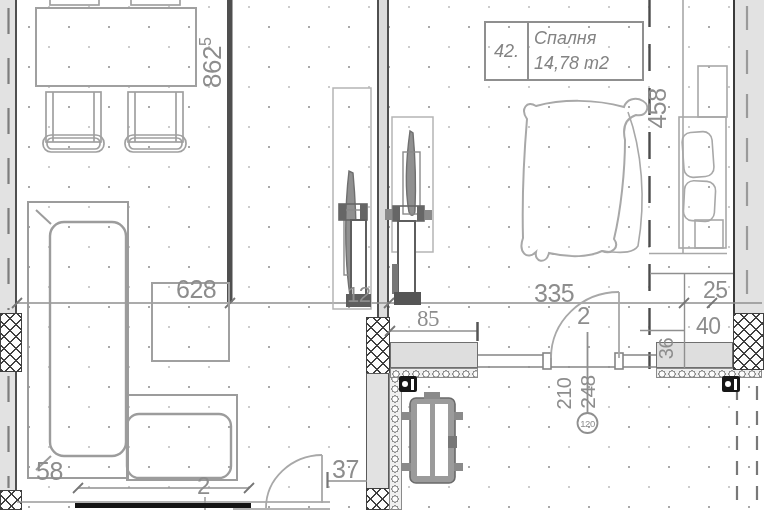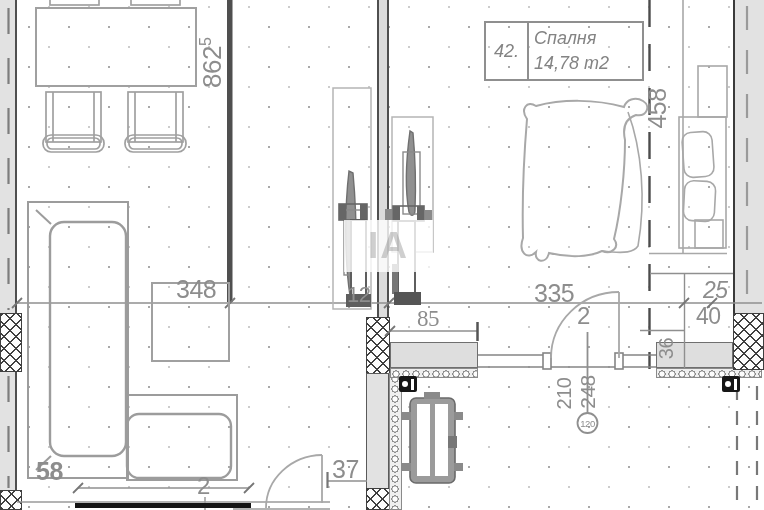--- a/index.html
+++ b/index.html
@@ -219,41 +219,40 @@
     <div class="cellno">42.</div>
     <div class="cellname">
       <span>Спалня</span>
       <span>14,78 m2</span>
     </div>
   </div>
 
   <div class="vtxt" style="left:190px;top:26px;width:44px;height:74px;font-size:26px;">
     <span><span>862</span><sup>5</sup></span>
   </div>
-  <span class="txt" style="left:176px;top:277px;font-size:25px;">348</span>
+  <span class="txt" style="left:176px;top:277px;font-size:25px;">628</span>
   <span class="txt" style="left:347px;top:284px;font-size:22px;">12</span>
   <span class="txt" style="left:534px;top:281px;font-size:25px;">335</span>
   <span class="txt" style="left:417px;top:307px;font-size:23px;font-family:Liberation Serif, serif;">85</span>
-  <span class="txt" style="left:703px;top:279px;font-size:23px;font-style:italic;">25</span>
-  <span class="txt" style="left:696px;top:305px;font-size:23px;">40</span>
+  <span class="txt" style="left:703px;top:279px;font-size:23px;">25</span>
+  <span class="txt" style="left:696px;top:315px;font-size:23px;">40</span>
   <div class="vtxt" style="left:655px;top:330px;width:24px;height:36px;font-size:20px;">
     <span>36</span>
   </div>
   <div class="vtxt" style="left:644px;top:80px;width:26px;height:56px;font-size:25px;">
     <span>458</span>
   </div>
   <span class="txt" style="left:577px;top:304px;font-size:24px;">2</span>
   <div class="vtxt" style="left:554px;top:370px;width:22px;height:46px;font-size:20px;">
     <span>210</span>
   </div>
   <div class="vtxt" style="left:576px;top:368px;width:24px;height:48px;font-size:21px;">
     <span>248</span>
   </div>
   <div class="vtxt" style="left:577px;top:417px;width:21px;height:12px;font-size:9.5px;">
     <span style="transform:none;">120</span>
   </div>
-  <span class="txt" style="left:36px;top:459px;font-size:25px;font-weight:bold;">58</span>
+  <span class="txt" style="left:36px;top:459px;font-size:25px;">58</span>
   <span class="txt" style="left:197px;top:474px;font-size:24px;">2</span>
   <span class="txt" style="left:332px;top:457px;font-size:25px;">37</span>
 
-  <div class="watermark">IA</div>
 
 </div>
 
 </body></html>

